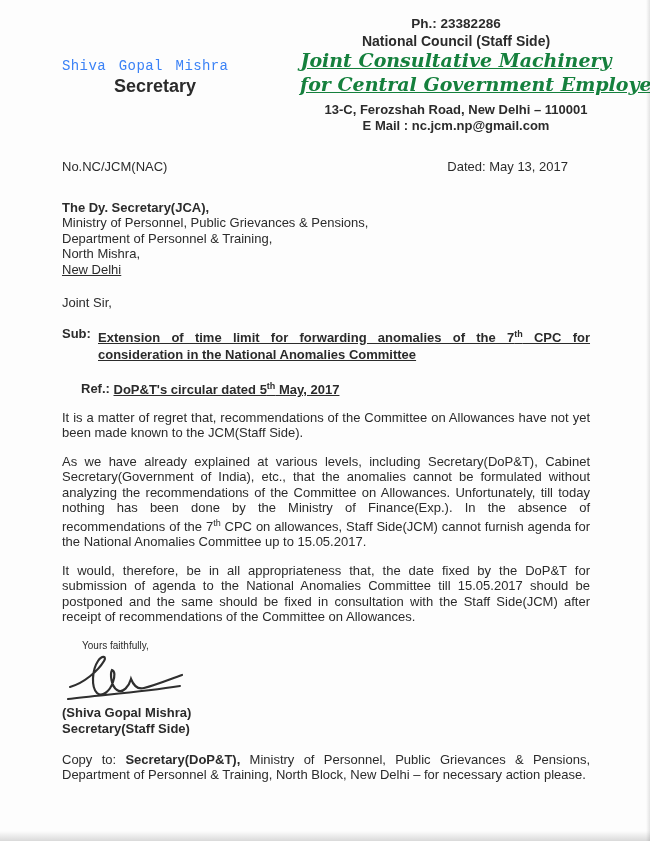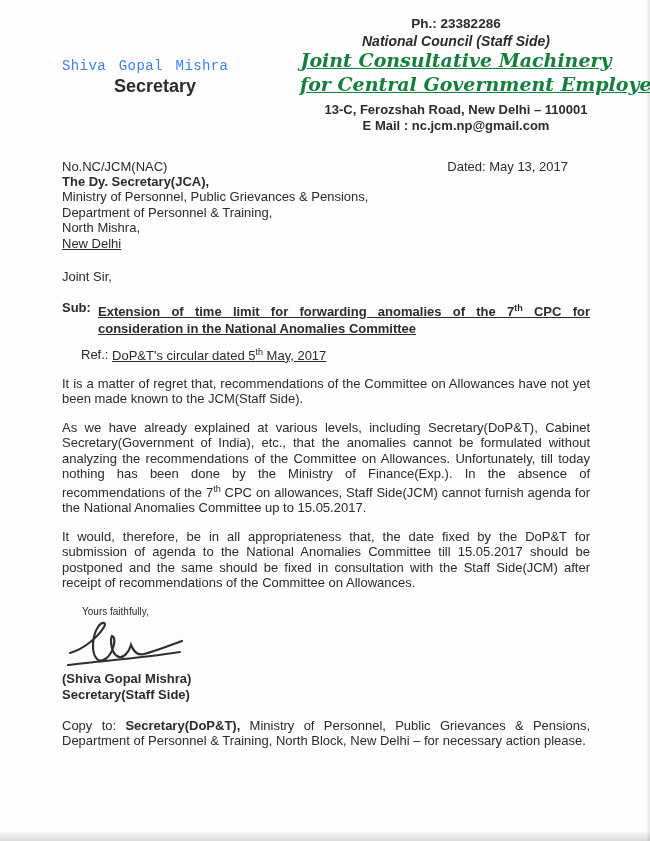--- a/index.html
+++ b/index.html
@@ -6,40 +6,40 @@
   body{background:#ffffff;font-family:"Liberation Sans",sans-serif;color:#2b2b2b;}
   .page{width:650px;height:841px;position:relative;background:#fdfdfd;overflow:hidden;box-sizing:border-box;padding:16px 60px 0 62px;}
 
   
   .letterhead{display:flex;justify-content:space-between;}
   .sender{margin-top:42px;}
   .sender-name{font-family:Liberation Mono, monospace;font-size:14px;word-spacing:4px;letter-spacing:.4px;color:#3b82f6;}
   .sender-title{font-weight:bold;font-size:18px;margin-left:52px;margin-top:2px;}
   .org-block{text-align:center;width:312px;margin-right:-22px;}
   .phone{font-weight:bold;font-size:13.5px;}
-  .org-name{font-weight:bold;font-size:14px;margin-top:2px;font-style:italic;}
+  .org-name{font-weight:bold;font-size:14px;margin-top:2px;}
   .org-script{font-family:"DejaVu Serif",serif;font-style:italic;font-weight:bold;font-size:19px;line-height:1.25;text-decoration:underline;white-space:nowrap;color:#15803d;}
   .org-address{font-weight:bold;font-size:13px;margin-top:5px;}
   .org-email{font-weight:bold;font-size:13px;margin-top:1px;}
 
   
   .ref-row{display:flex;justify-content:space-between;margin-top:26px;font-size:13px;}
   .ref-row .date{margin-right:22px;}
 
   
-  .recipient{font-size:13px;line-height:15.5px;}
+  .recipient{margin-top:26px;font-size:13px;line-height:15.5px;}
   .bold{font-weight:bold;}
   .underline{text-decoration:underline;}
   .salutation{margin-top:18px;font-size:13px;}
 
   
   .subject{display:flex;margin-top:16px;font-size:13px;font-weight:bold;line-height:16.5px;}
   .subject .label{flex:0 0 36px;}
   .subject .text{text-decoration:underline;text-align:justify;}
-  .refline{margin-top:9px;font-size:13px;font-weight:normal;padding-left:19px;}
+  .refline{margin-top:17px;font-size:13px;font-weight:bold;padding-left:19px;}
   .refline .text{text-decoration:underline;}
   sup{font-size:9px;}
 
   
   .para{margin:13px 0 0 0;font-size:13px;line-height:15.5px;text-align:justify;}
   .valediction{margin-top:15px;padding-left:20px;font-size:10px;}
   .signature{margin-top:2px;height:52px;padding-left:2px;}
   .signatory{font-size:13px;font-weight:bold;line-height:16px;}
 
   .copy{margin-top:15px;}

